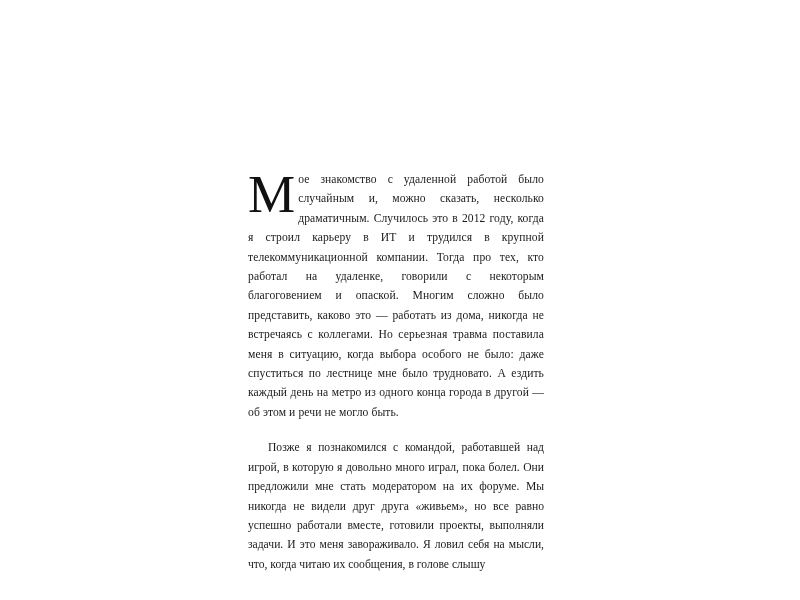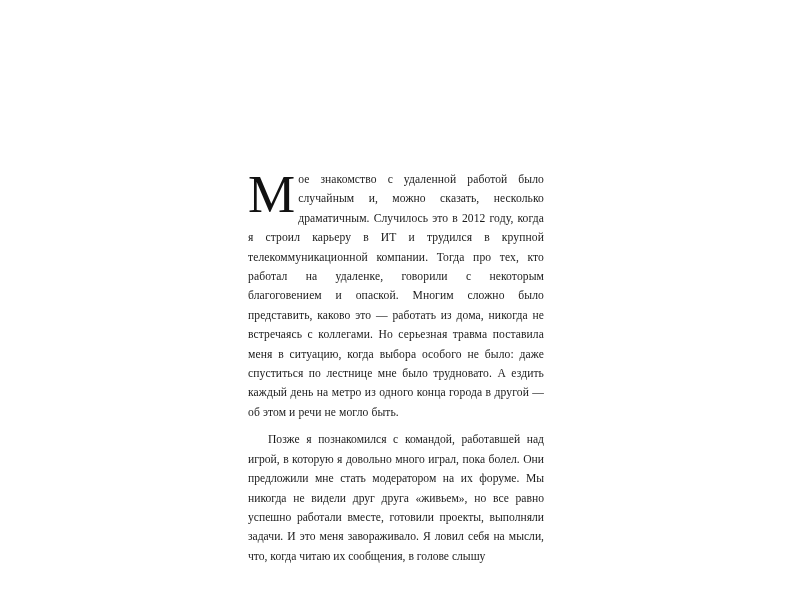--- a/index.html
+++ b/index.html
@@ -30,21 +30,21 @@
     font-family: "Liberation Serif", serif;
     font-size: 11.6px;
     line-height: 19.4px;
     color: #1a1a1a;
     text-align: justify;
     text-justify: inter-word;
     hyphens: manual;
   }
   .para + .para {
     text-indent: 20px;
-    margin-top: 8px;
+    margin-top: 16px;
   }
   .dropcap-para {
     position: relative;
     min-height: 56px;
   }
   .dropcap {
     float: left;
     font-family: "Liberation Serif", serif;
     font-size: 53px;
     line-height: 44px;

